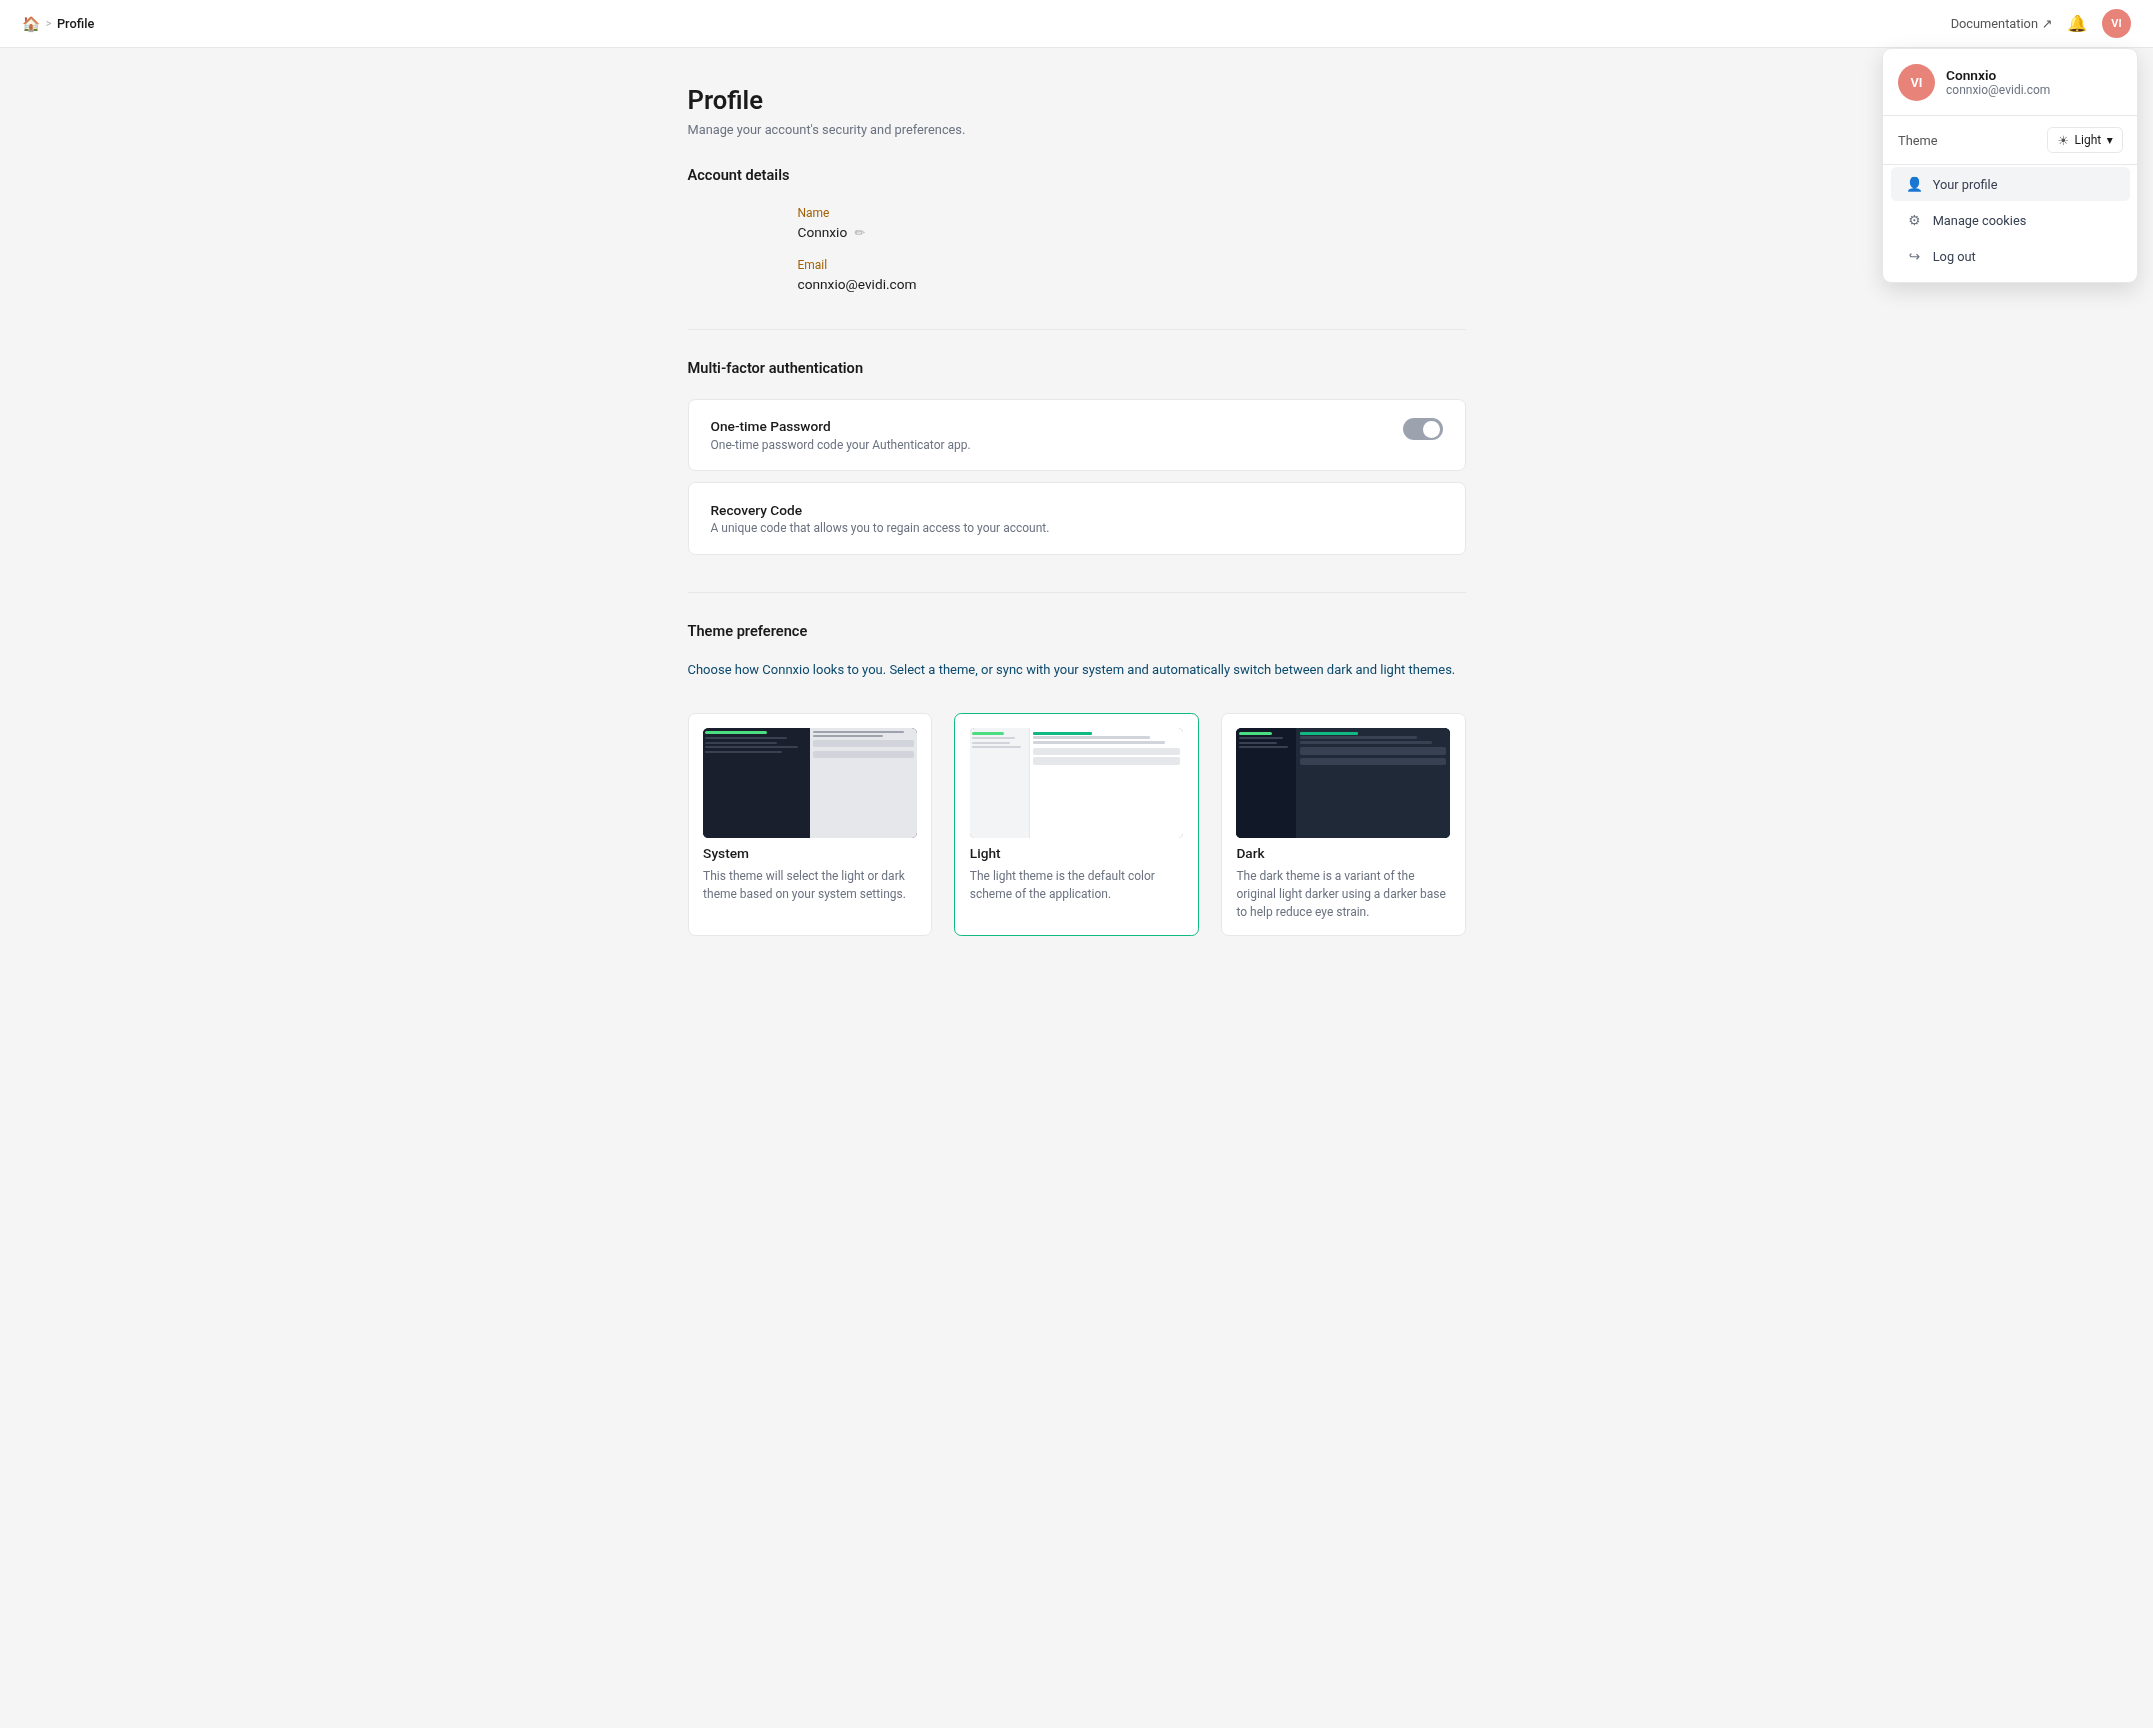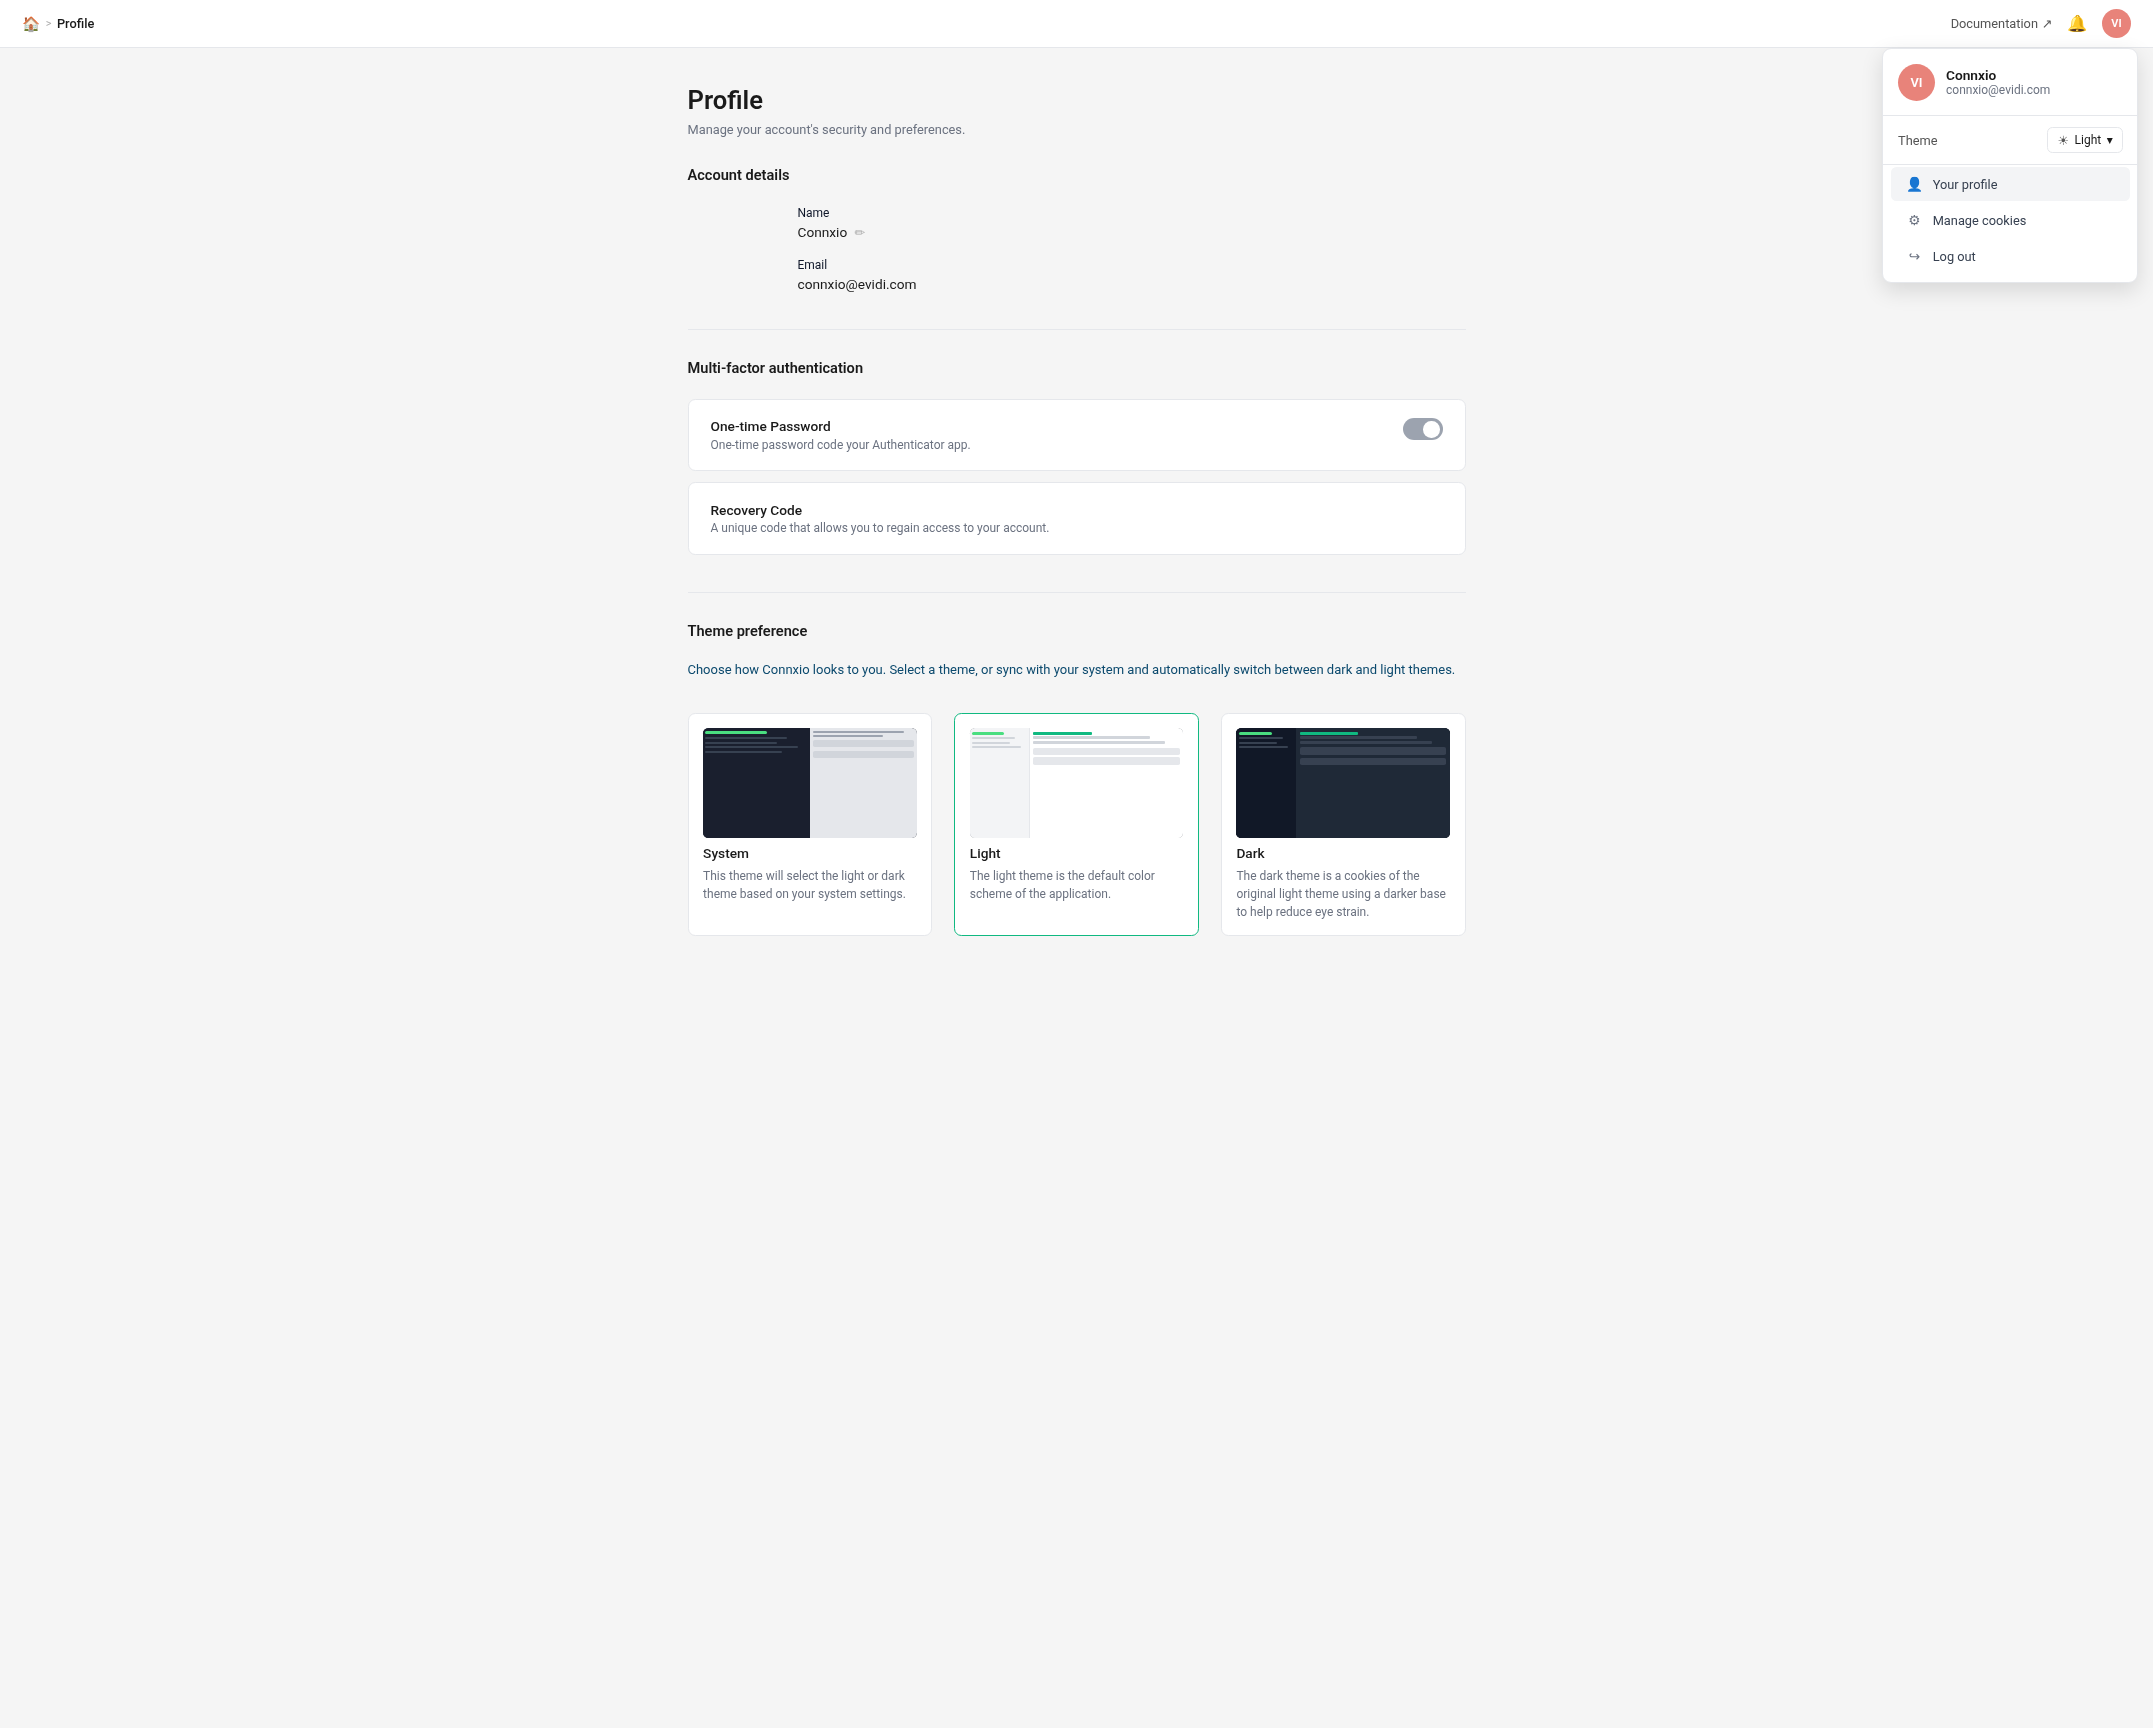--- a/index.html
+++ b/index.html
@@ -104,21 +104,21 @@
       margin-bottom: 37px;
     }
     .field-group {
       display: flex;
       flex-direction: column;
       gap: 18.3px;
       margin-left: 110px;
     }
     .field-item label {
       font-size: 12px;
-      color: #0f172a;
+      color: #a16207;
       margin-bottom: 3.7px;
       display: block;
     }
     .field-value {
       display: flex;
       align-items: center;
       gap: 7.3px;
       font-size: 13.7px;
       color: #1a1a1a;
     }
@@ -587,18 +587,18 @@
             <div class="mini-content-dark">
               <div class="mini-bar-dark accent"></div>
               <div class="mini-bar-dark" style="width:80%;"></div>
               <div class="mini-bar-dark" style="width:90%;"></div>
               <div class="mini-block-dark"></div>
               <div class="mini-block-dark"></div>
             </div>
           </div>
         </div>
         <div class="theme-card-name">Dark</div>
-        <div class="theme-card-desc">The dark theme is a cookies of the original light theme using a darker base to help reduce eye strain.</div>
+        <div class="theme-card-desc">The dark theme is a variant of the original light darker using a darker base to help reduce eye strain.</div>
       </div>
     </div>
   </section>
 </div>
 
 
 </body></html>

